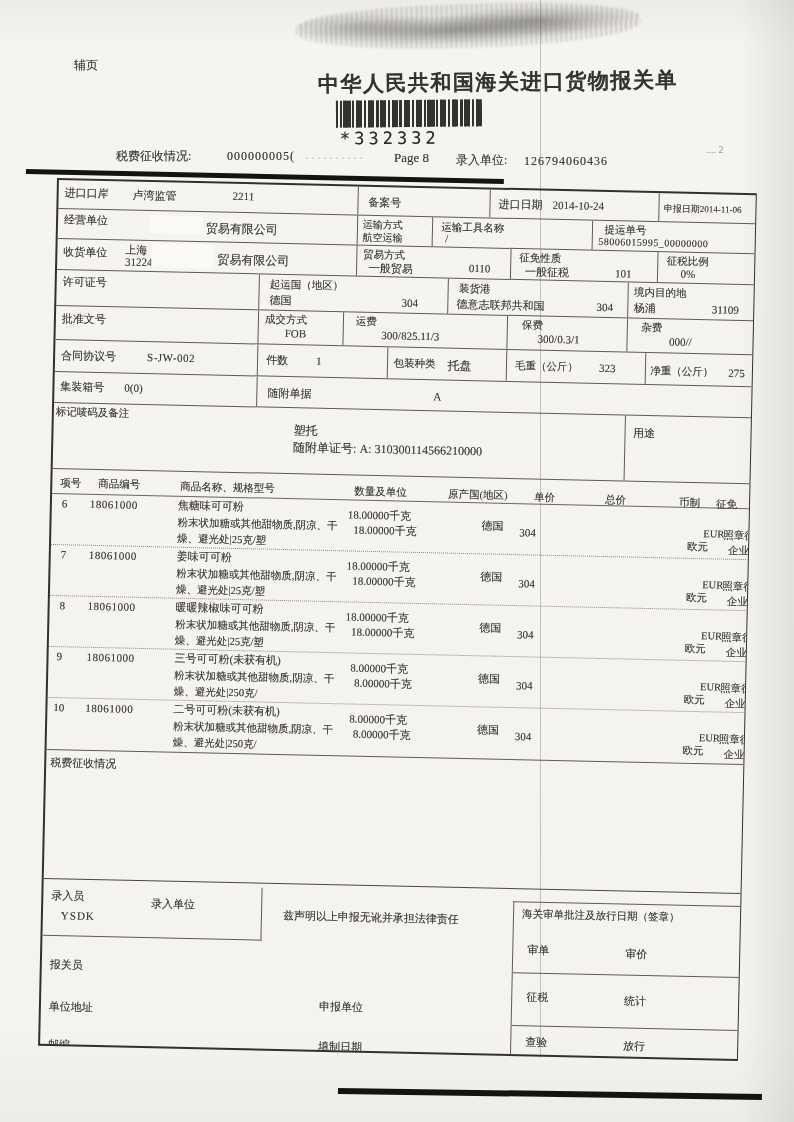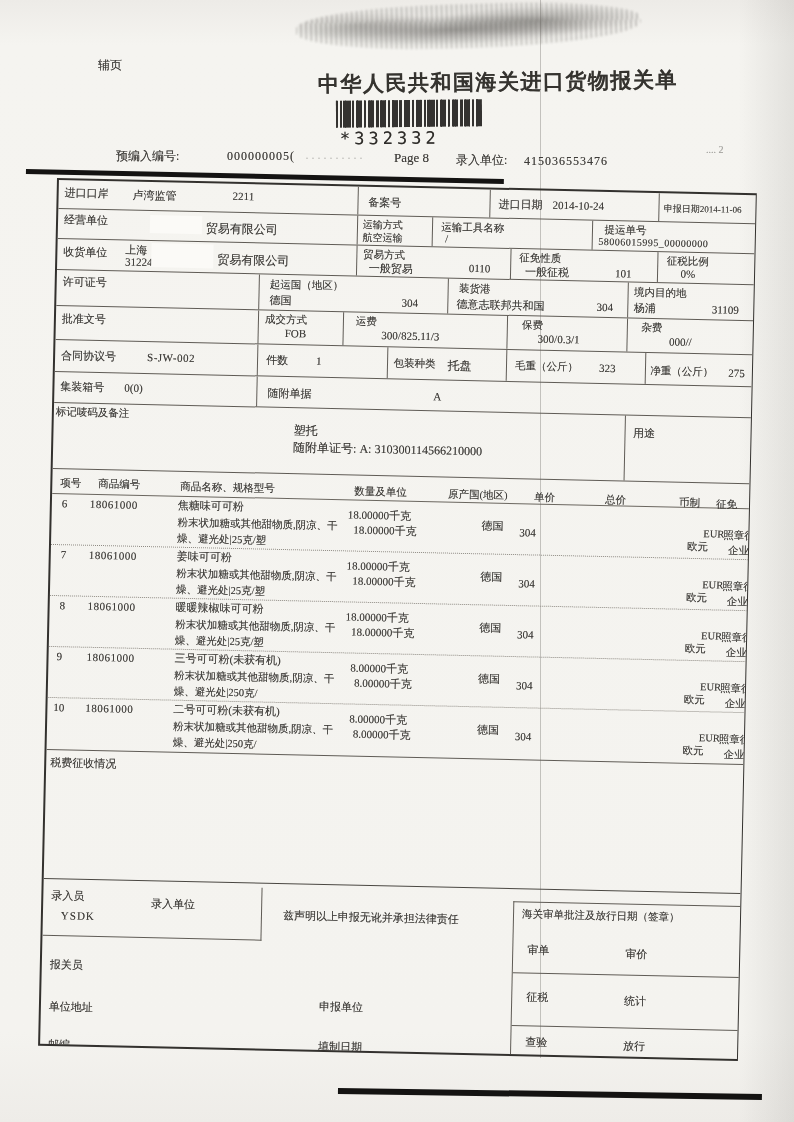--- a/index.html
+++ b/index.html
@@ -53,31 +53,31 @@
   .fade{opacity:.28;}
 </style>
 </head>
 <body>
 
 <div class="sheet">
 
   <div class="stamp"></div>
   <div class="fold"></div>
 
-  <div class="t s12" style="left:74px;top:57px;margin-left:24px;">辅页</div>
+  <div class="t s12" style="left:74px;top:57px;">辅页</div>
   <div class="t title" style="left:318px;top:68px;">中华人民共和国海关进口货物报关单</div>
   <div class="barcode"></div>
   <div class="t bcnum" style="left:340px;top:128px;">*332332</div>
 
-  <div class="t s12" style="left:116px;top:148px;">预编入编号:</div>
+  <div class="t s12" style="left:116px;top:148px;">税费征收情况:</div>
   <div class="t s12" style="left:227px;top:149px;letter-spacing:1px;">000000005(</div>
   <div class="t s12 fade" style="left:305px;top:151px;letter-spacing:2px;">··········</div>
   <div class="t s13" style="left:394px;top:150px;">Page 8</div>
   <div class="t s12" style="left:456px;top:152px;">录入单位:</div>
-  <div class="t s12" style="left:524px;top:154px;letter-spacing:1px;">415036553476</div>
+  <div class="t s12" style="left:524px;top:154px;letter-spacing:1px;">126794060436</div>
   <div class="t s10" style="left:706px;top:144px;opacity:.45;">.... 2</div>
 
   <div class="form">
 
     <div class="frow" style="height:28px">
       <div class="cell" style="width:300px">
         <span class="t s11" style="left:6px;top:5px">进口口岸</span>
         <span class="t s11" style="left:74px;top:6px">卢湾监管</span>
         <span class="t s11" style="left:174px;top:6px">2211</span>
       </div>

